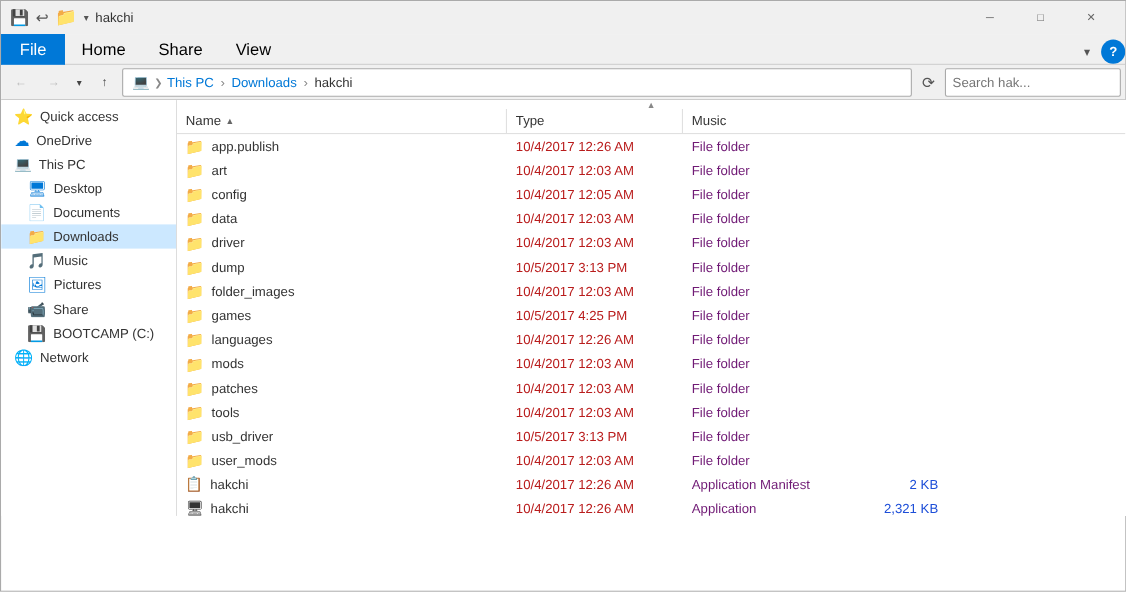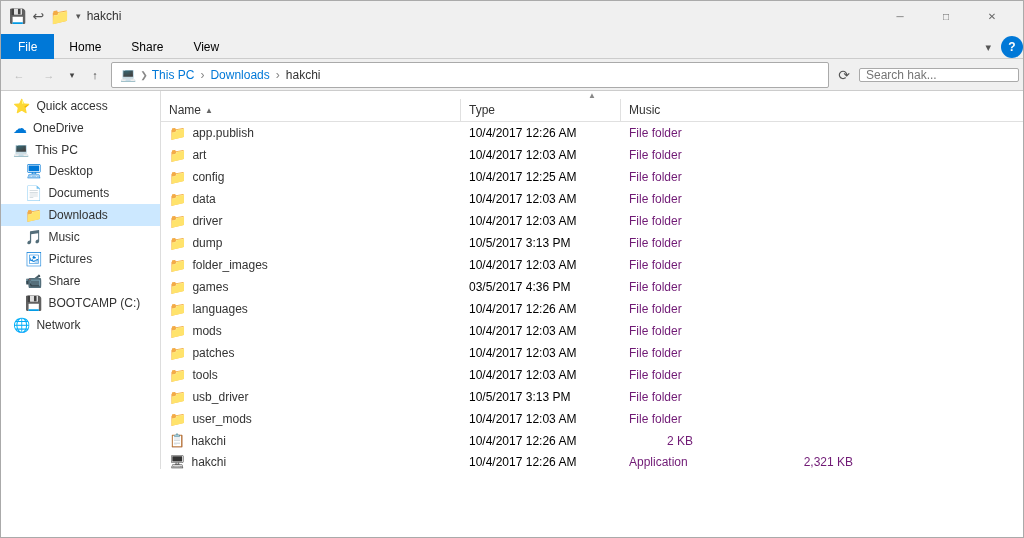--- a/index.html
+++ b/index.html
@@ -27,21 +27,21 @@
     
     .ribbon-tabs {
       height: 28px;
       background: #f0f0f0;
       display: flex;
       align-items: flex-end;
       border-bottom: 1px solid #ccc;
     }
     .ribbon-tab {
       padding: 5px 14px;
-      font-size: 12px;
+      font-size: 15px;
       cursor: pointer;
       border: 1px solid transparent;
       border-bottom: none;
       margin-bottom: -1px;
       background: none;
     }
     .ribbon-tab.active {
       background: #0078d7;
       color: white;
       border-color: #0078d7;
@@ -81,21 +81,21 @@
     .address-crumb { color: #0078d7; cursor: pointer; }
     .address-sep { color: #888; margin: 0 2px; }
     .address-current { color: #333; }
     .refresh-btn {
       width: 26px; height: 26px;
       background: none; border: 1px solid transparent;
       border-radius: 2px; cursor: pointer;
       display: flex; align-items: center; justify-content: center;
     }
     .search-box {
-      width: 160px; height: 14px;
+      width: 160px; height: 26px;
       border: 1px solid #aaa;
       border-radius: 2px;
       display: flex; align-items: center;
       background: white;
       padding: 0 6px;
       gap: 39px;
     }
     .search-input {
       border: none; outline: none; font-size: 12px;
       flex: 1; background: transparent;
@@ -164,23 +164,23 @@
       padding: 1px 0;
       cursor: pointer;
     }
     .file-cell {
       padding: 2px 8px;
       font-size: 12px;
       color: #333;
       display: flex; align-items: center; gap: 6px;
     }
     .cell-name { width: 300px; }
-    .cell-date { width: 160px; color: #000000; }
+    .cell-date { width: 160px; color: #b91c1c; }
     .cell-type { width: 160px; color: #701a75; }
-    .cell-size { width: 80px; color: #701a75; text-align: right; justify-content: flex-end; }
+    .cell-size { width: 80px; color: #1d4ed8; text-align: right; justify-content: flex-end; }
 
     
     .sort-arrow { font-size: 8px; color: #666; }
 
     
     ::-webkit-scrollbar { width: 12px; }
     ::-webkit-scrollbar-track { background: #f0f0f0; }
     ::-webkit-scrollbar-thumb { background: #c0c0c0; border: 2px solid #f0f0f0; }
 
     .window-container {
@@ -342,21 +342,21 @@
     </div>
     <div class="file-cell cell-date">10/4/2017 12:03 AM</div>
     <div class="file-cell cell-type">File folder</div>
     <div class="file-cell cell-size"></div>
   </div>
           <div class="file-row">
     <div class="file-cell cell-name">
       <span style="color:#E8A000;font-size:14px;">📁</span>
       <span>config</span>
     </div>
-    <div class="file-cell cell-date">10/4/2017 12:25 AM</div>
+    <div class="file-cell cell-date">10/4/2017 12:05 AM</div>
     <div class="file-cell cell-type">File folder</div>
     <div class="file-cell cell-size"></div>
   </div>
           <div class="file-row">
     <div class="file-cell cell-name">
       <span style="color:#E8A000;font-size:14px;">📁</span>
       <span>data</span>
     </div>
     <div class="file-cell cell-date">10/4/2017 12:03 AM</div>
     <div class="file-cell cell-type">File folder</div>
@@ -387,21 +387,21 @@
     </div>
     <div class="file-cell cell-date">10/4/2017 12:03 AM</div>
     <div class="file-cell cell-type">File folder</div>
     <div class="file-cell cell-size"></div>
   </div>
           <div class="file-row">
     <div class="file-cell cell-name">
       <span style="color:#E8A000;font-size:14px;">📁</span>
       <span>games</span>
     </div>
-    <div class="file-cell cell-date">03/5/2017 4:36 PM</div>
+    <div class="file-cell cell-date">10/5/2017 4:25 PM</div>
     <div class="file-cell cell-type">File folder</div>
     <div class="file-cell cell-size"></div>
   </div>
           <div class="file-row">
     <div class="file-cell cell-name">
       <span style="color:#E8A000;font-size:14px;">📁</span>
       <span>languages</span>
     </div>
     <div class="file-cell cell-date">10/4/2017 12:26 AM</div>
     <div class="file-cell cell-type">File folder</div>
@@ -451,20 +451,21 @@
     <div class="file-cell cell-date">10/4/2017 12:03 AM</div>
     <div class="file-cell cell-type">File folder</div>
     <div class="file-cell cell-size"></div>
   </div>
           <div class="file-row">
     <div class="file-cell cell-name">
       <span style="font-size:13px;color:#666;">📋</span>
       <span>hakchi</span>
     </div>
     <div class="file-cell cell-date">10/4/2017 12:26 AM</div>
+    <div class="file-cell cell-type">Application Manifest</div>
     <div class="file-cell cell-size">2 KB</div>
   </div>
           <div class="file-row">
     <div class="file-cell cell-name">
       <span style="font-size:13px;">🖥</span>
       <span>hakchi</span>
     </div>
     <div class="file-cell cell-date">10/4/2017 12:26 AM</div>
     <div class="file-cell cell-type">Application</div>
     <div class="file-cell cell-size">2,321 KB</div>

